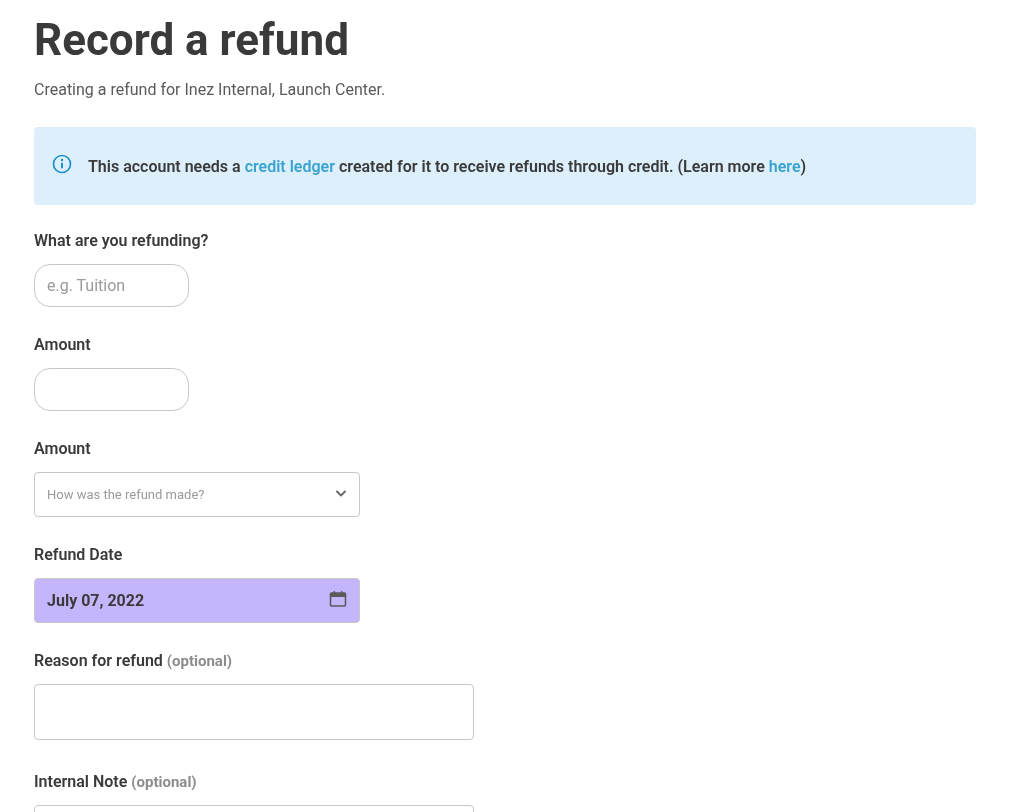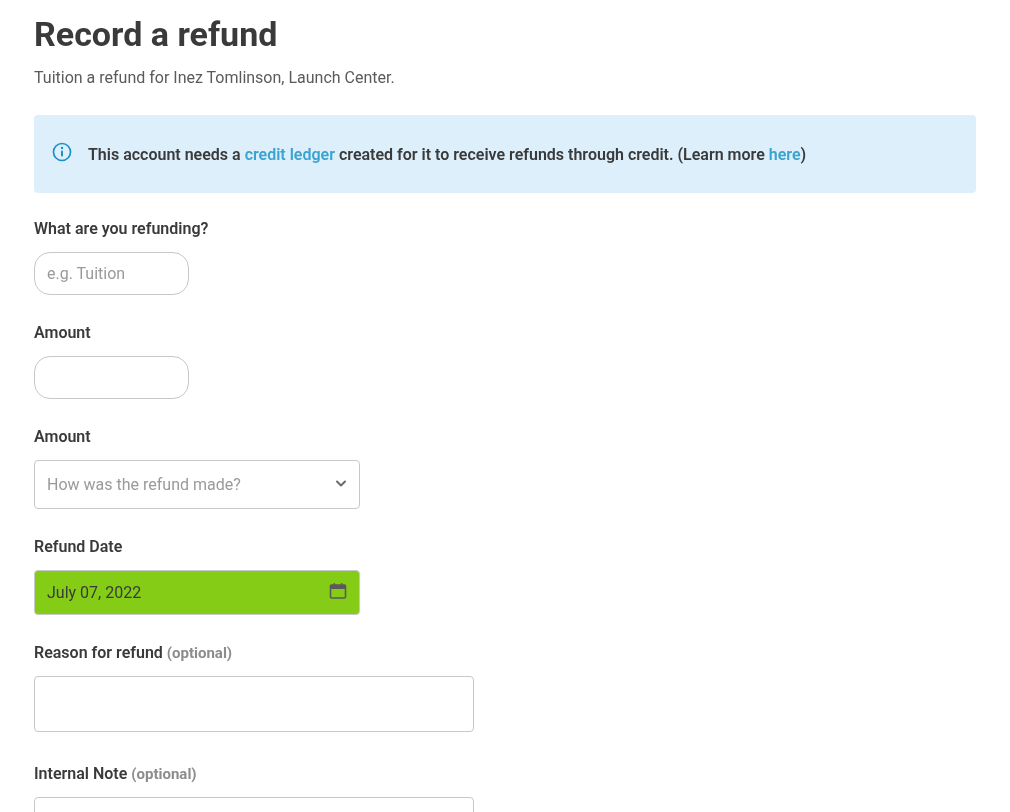--- a/index.html
+++ b/index.html
@@ -8,21 +8,21 @@
       padding: 0;
     }
     body {
       font-family: -apple-system, BlinkMacSystemFont, "Segoe UI", Roboto, "Helvetica Neue", Arial, sans-serif;
       color: #3a3a3a;
       background: #fff;
       padding: 10px 34px 20px 34px;
       width: 1010px;
     }
     h1 {
-      font-size: 34px;
+      font-size: 44px;
       font-weight: 700;
       color: #3a3a3a;
       margin-bottom: 14px;
       margin-top: 4px;
     }
     .subtitle {
       font-size: 16px;
       color: #5a5a5a;
       margin-bottom: 28px;
     }
@@ -80,21 +80,21 @@
       width: 155px;
       border-radius: 16px;
     }
     .select-wrap {
       position: relative;
       width: 326px;
     }
     .select-input {
       width: 100%;
       font-family: inherit;
-      font-size: 16px;
+      font-size: 13px;
       padding: 14px 40px 14px 12px;
       border: 1px solid #c8c8c8;
       border-radius: 4px;
       color: #9a9a9a;
       background: #fff;
       outline: none;
       text-align: left;
       cursor: pointer;
     }
     .chevron {
@@ -109,22 +109,23 @@
       width: 326px;
     }
     .date-input {
       width: 100%;
       font-family: inherit;
       font-size: 16px;
       padding: 12px 40px 12px 12px;
       border: 1px solid #c8c8c8;
       border-radius: 4px;
       color: #3a3a3a;
-      background: #84cc16;
-      outline: none;
+      background: #c4b5fd;
+      outline: none;
+      font-weight: bold;
     }
     .calendar-icon {
       position: absolute;
       right: 12px;
       top: 50%;
       transform: translateY(-50%);
       pointer-events: none;
     }
     .textarea-input {
       width: 440px;
@@ -140,21 +141,21 @@
       resize: none;
     }
     .last-group {
       margin-bottom: 4px;
     }
   </style>
 </head>
 <body>
 
 <h1>Record a refund</h1>
-<p class="subtitle">Tuition a refund for Inez Tomlinson, Launch Center.</p>
+<p class="subtitle">Creating a refund for Inez Internal, Launch Center.</p>
 
 <div class="info-banner">
   <span>
     <svg width="20" height="20" viewBox="0 0 20 20" fill="none">
       <circle cx="10" cy="10" r="8.5" stroke="#1c90c9" stroke-width="1.7"></circle>
       <circle cx="10" cy="6" r="1.2" fill="#1c90c9"></circle>
       <rect x="9" y="8.5" width="2" height="6" rx="1" fill="#1c90c9"></rect>
     </svg>
   </span>
   <span class="info-banner-text">

